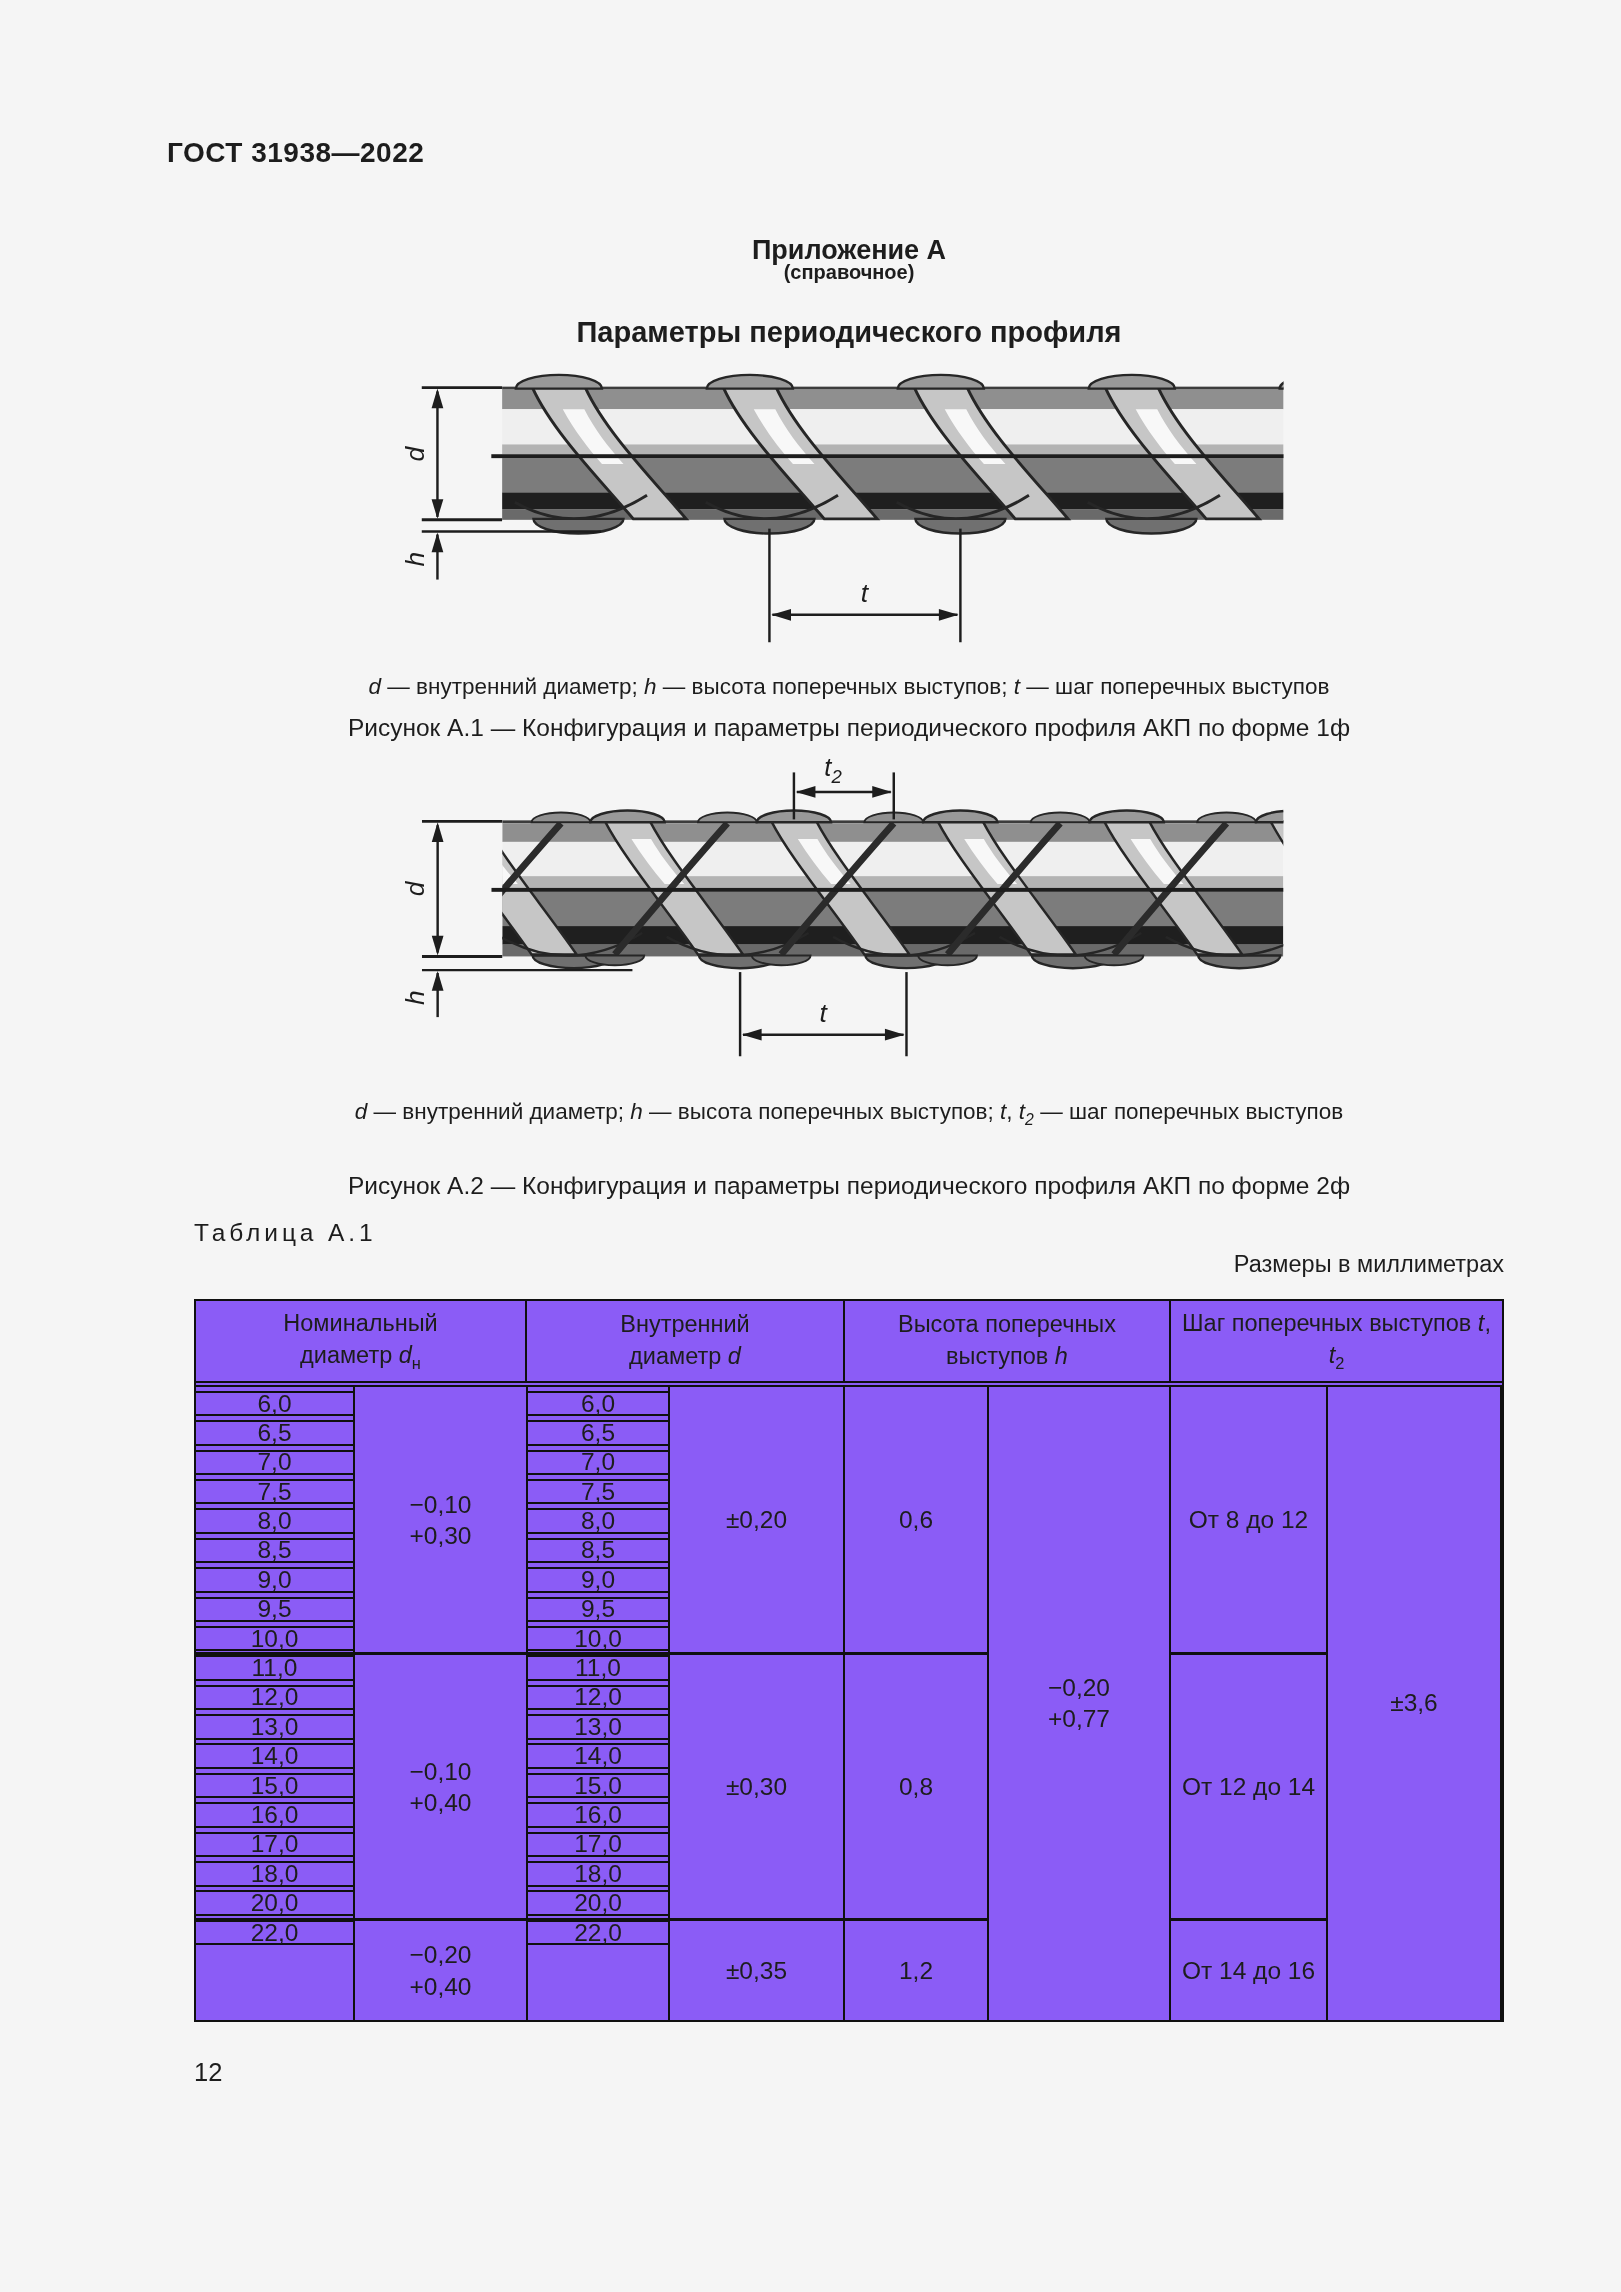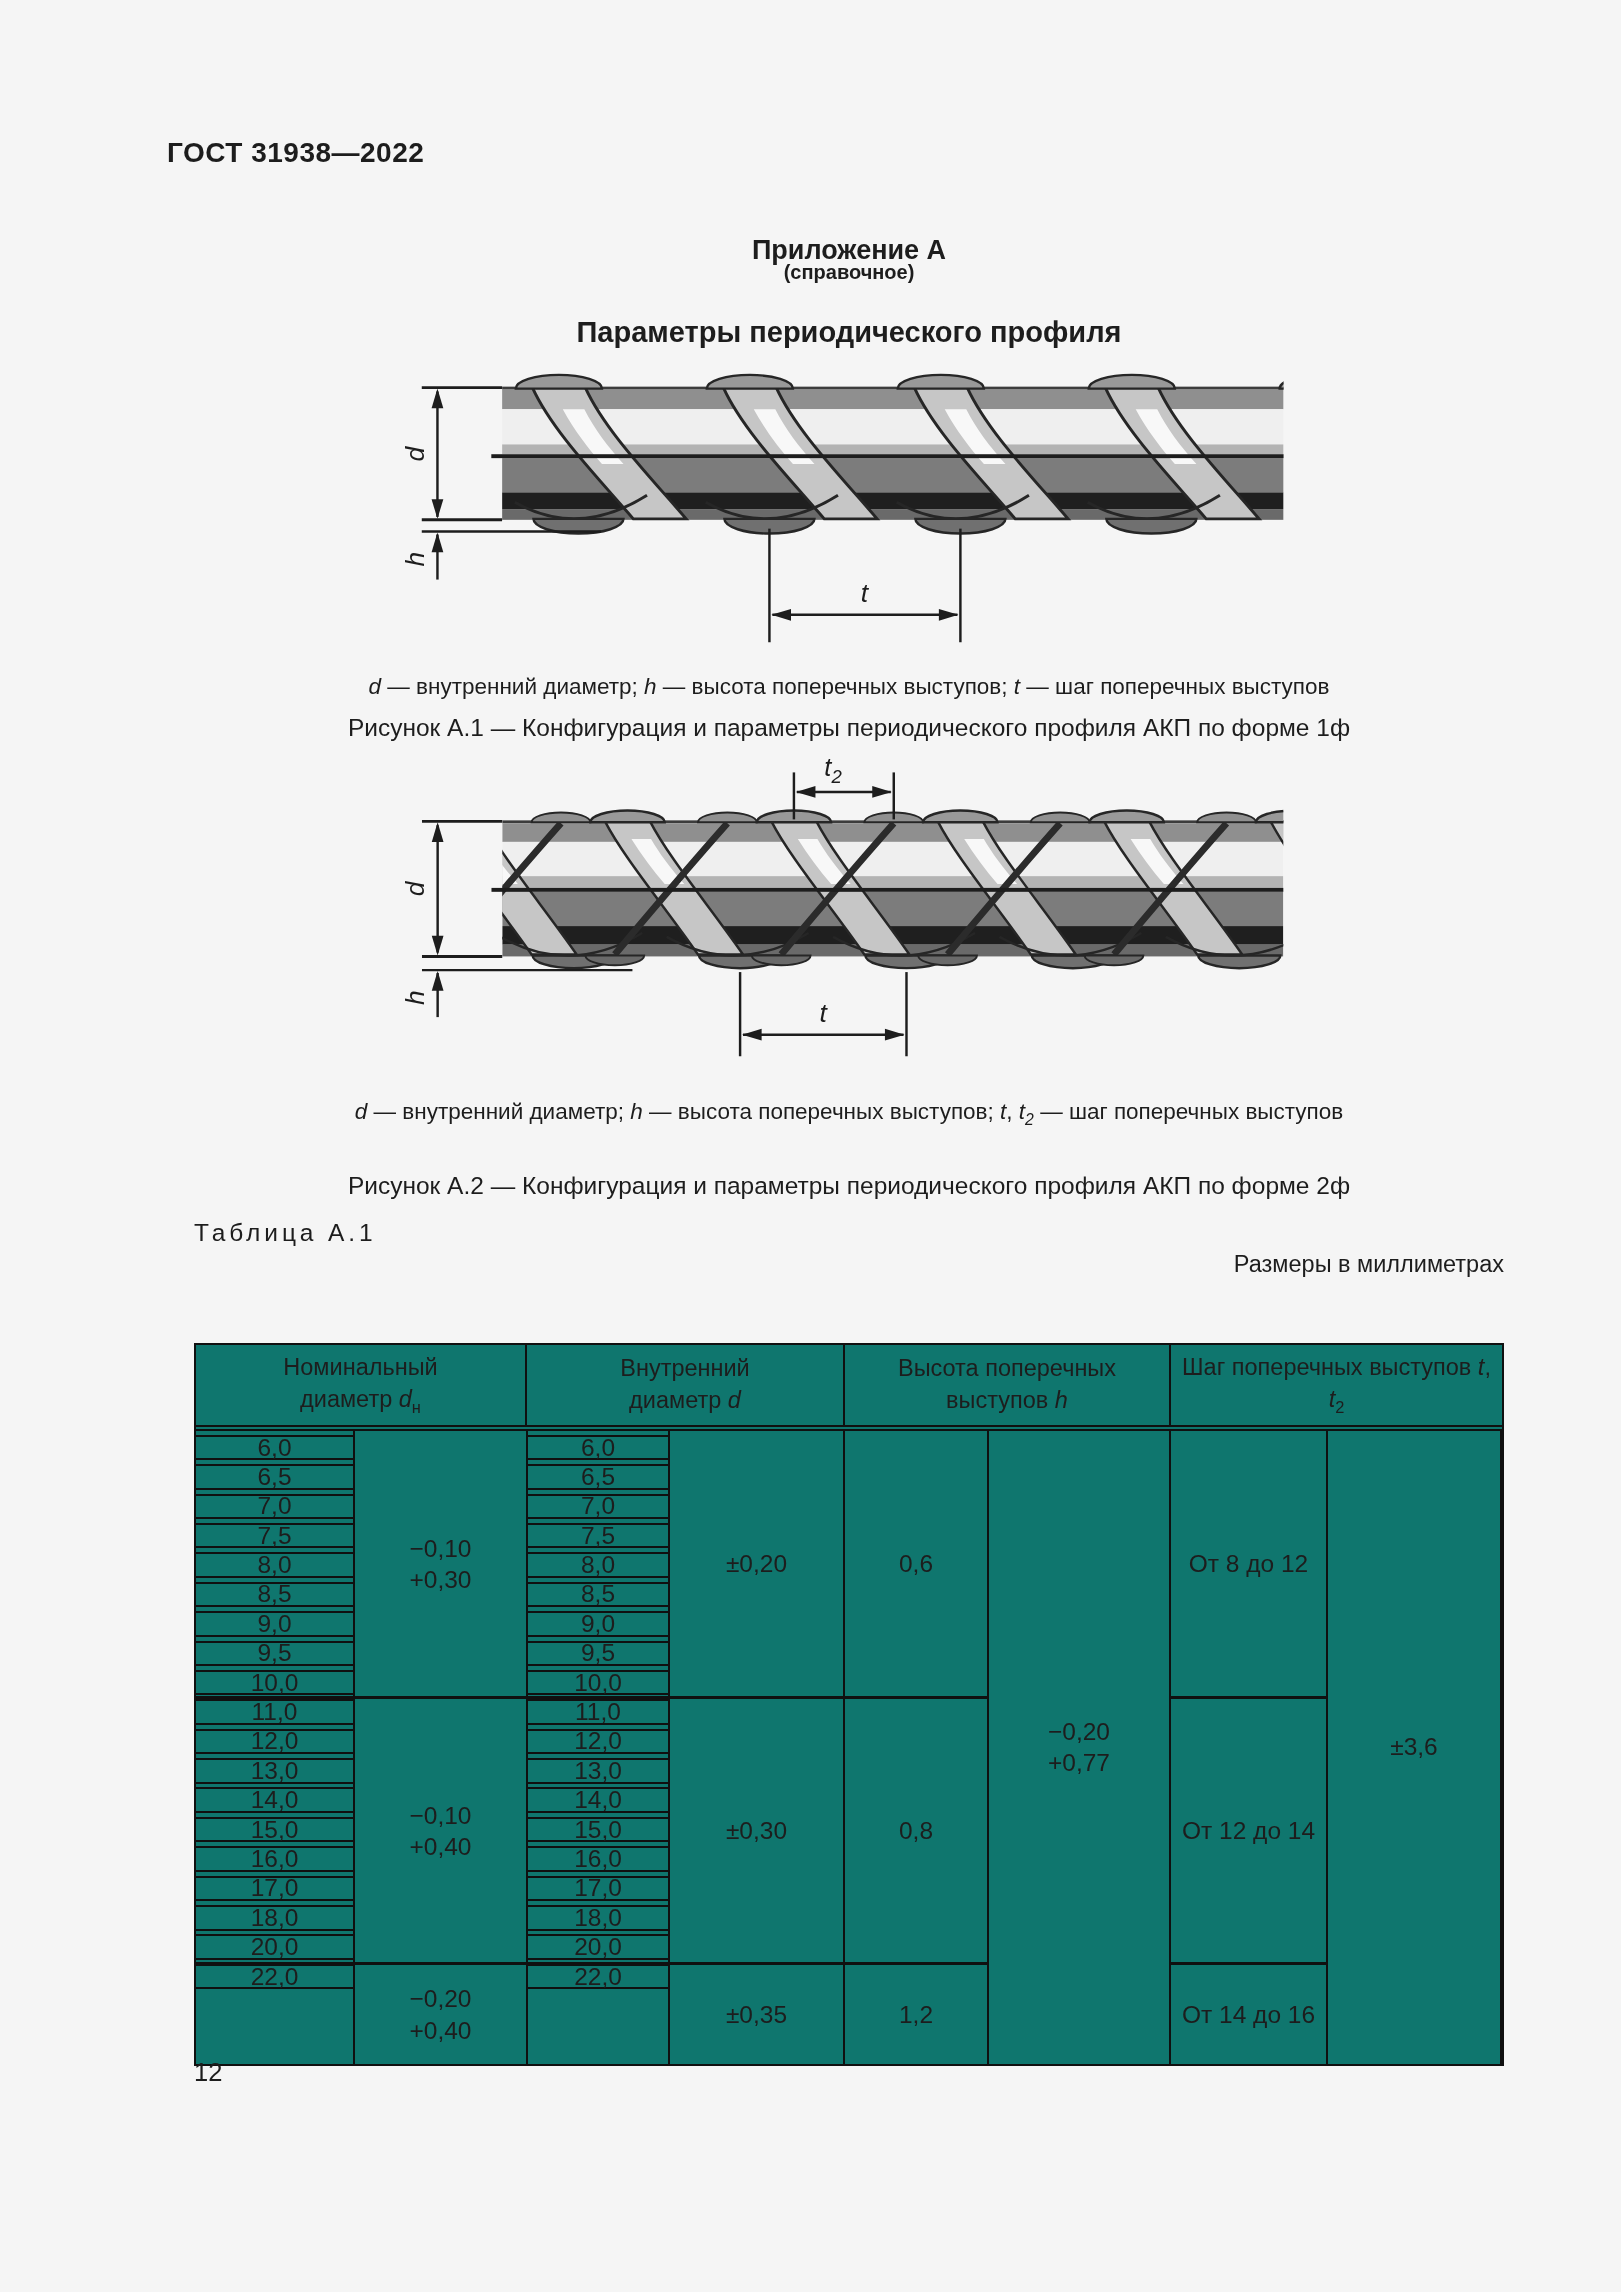--- a/index.html
+++ b/index.html
@@ -20,21 +20,21 @@
   .cap1{top:674px;}
   .tit1{top:714px;}
   .cap2{top:1099px;}
   .tit2{top:1140px;margin-top:32px;}
   sub.small{font-size:70%;}
   .tbl-label{left:194px;top:1219px;font-size:24.5px;letter-spacing:3.9px;}
   .tbl-units{left:194px;width:1310px;top:1251px;font-size:23.5px;text-align:right;}
   .pagenum{left:194px;top:2058px;font-size:25.5px;}
 
   
-  .tbl{left:194px;top:1299px;width:1310px;border:2.9px solid #101010;box-sizing:border-box;background:#0f766e;margin-top:44px;}
+  .tbl{left:194px;top:1299px;width:1310px;border:2.9px solid #101010;box-sizing:border-box;background:#8b5cf6;}
   .tbl-head{display:flex;height:80px;}
   .hcell{box-sizing:border-box;border-right:2px solid #101010;display:flex;align-items:center;justify-content:center;
          text-align:center;font-size:23.5px;line-height:1.35;}
   .hcell:last-child{border-right:none;}
   .h1{width:331px;}.h2{width:318px;}.h3{width:326px;}.h4{width:329px;flex:1;}
   .tbl-dbl{height:5.9px;border-top:2px solid #101010;border-bottom:2px solid #101010;box-sizing:border-box;}
   .tbl-body{position:relative;display:flex;height:633px;}
   .col{box-sizing:border-box;border-right:2px solid #101010;}
   .col:last-child{border-right:none;}
   .cA{width:159px;}.cB{width:173px;}.cC{width:142px;}.cD{width:175px;}

